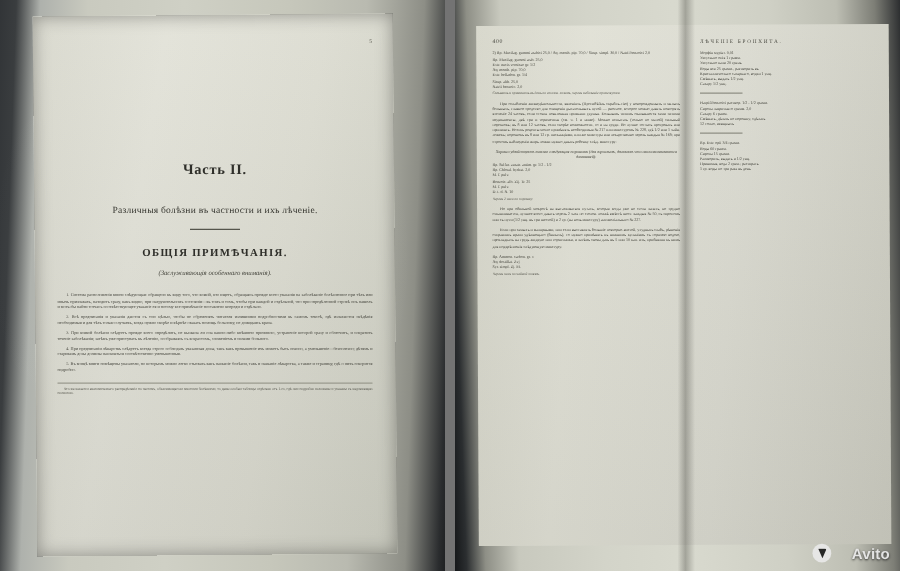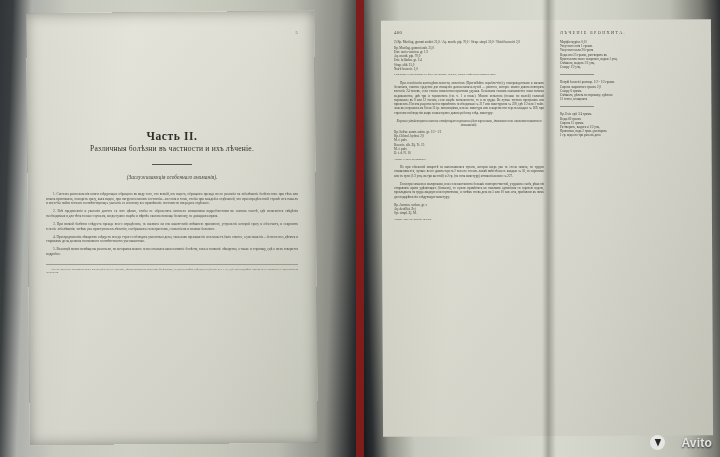--- a/index.html
+++ b/index.html
@@ -11,21 +11,21 @@
     width: 720px;
     height: 457px;
     font-family: "Liberation Serif", serif;
     overflow: hidden;
   }
   .photo-pair {
     position: relative;
     width: 720px;
     height: 457px;
     display: flex;
-    background: #7f1d1d;
+    background: #737373;
   }
   .pane {
     position: relative;
     width: 356px;
     height: 457px;
     overflow: hidden;
     background: #0b0d10;
   }
   .pane.left { margin-right: 8px; }
 
@@ -67,21 +67,21 @@
   }
   .part-title {
     margin-top: 92px;
     text-align: center;
     font-size: 11.5px;
     font-weight: bold;
     letter-spacing: .6px;
     color: #2f2f2a;
   }
   .part-sub {
-    margin-top: 2px;
+    margin-top: 21px;
     text-align: center;
     font-size: 7.6px;
     color: #33332d;
     letter-spacing: .2px;
   }
   .rule-short {
     width: 40px; height: 1px;
     background: #55554c;
     margin: 11px auto 0;
   }
@@ -206,20 +206,21 @@
 
   <div class="pane left">
     <div class="backdrop"></div>
     <div class="book"></div>
     <div class="page"></div>
     <div class="text-col">
       <div class="page-num-left">5</div>
       <div class="part-title">Часть II.</div>
       <div class="part-sub">Различныя болѣзни въ частности и ихъ лѣченіе.</div>
       <div class="rule-short"></div>
+      <div class="section-title">ОБЩІЯ ПРИМѢЧАНІЯ.</div>
       <div class="section-sub">(Заслуживающія особеннаго вниманія).</div>
       <div class="body-block">
         <p>1. Система расположенія книги слѣдующая: обращено въ виду того, что всякій, кто ищетъ, обращаясь прежде всего указанія на заболѣваніе болѣзненное при тѣхъ или иныхъ признакахъ, находитъ сразу, какъ видно, при нагрузительномъ состояніи—въ томъ и томъ, чтобы при каждой и отдѣльной, что при опредѣленной строкѣ онъ нашелъ и могъ-бы найти тотчасъ соотвѣтствующее указаніе ея и потому все примѣчаніе поставлено впереди и отдѣльно.</p>
         <p>2. Всѣ предписанія и указанія даются съ тою цѣлью, чтобы не обременять читателя излишними подробностями въ самомъ текстѣ, гдѣ излагаются свѣдѣнія необходимыя и для тѣхъ только случаевъ, когда нужно скорѣе и вѣрнѣе оказать помощь больному, не дожидаясь врача.</p>
         <p>3. При всякой болѣзни слѣдуетъ прежде всего опредѣлить, не вызвана ли она какою-либо внѣшнею причиною, устраненіе которой сразу и облегчитъ, и сократитъ теченіе заболѣванія; затѣмъ уже приступать къ лѣченію, соображаясь съ возрастомъ, сложеніемъ и силами больного.</p>
         <p>4. При предписаніи лѣкарствъ слѣдуетъ всегда строго соблюдать указанныя дозы, такъ какъ превышеніе ихъ можетъ быть опасно, а уменьшеніе—безполезно; дѣтямъ и старикамъ дозы должны назначаться соотвѣтственно уменьшенныя.</p>
         <p>5. Въ концѣ книги помѣщены указатели, по которымъ можно легко отыскать какъ названіе болѣзни, такъ и названіе лѣкарства, а также и страницу, гдѣ о нихъ говорится подробно.</p>
       </div>
       <div class="fine-note">
         <p>Что же касается анатомическаго распредѣленія по частямъ, объясняющагося многими болѣзнями, то даны особыя таблицы отдѣльно отъ 1-го, гдѣ они подробно изложены и указаны съ надлежащею полнотою.</p>

